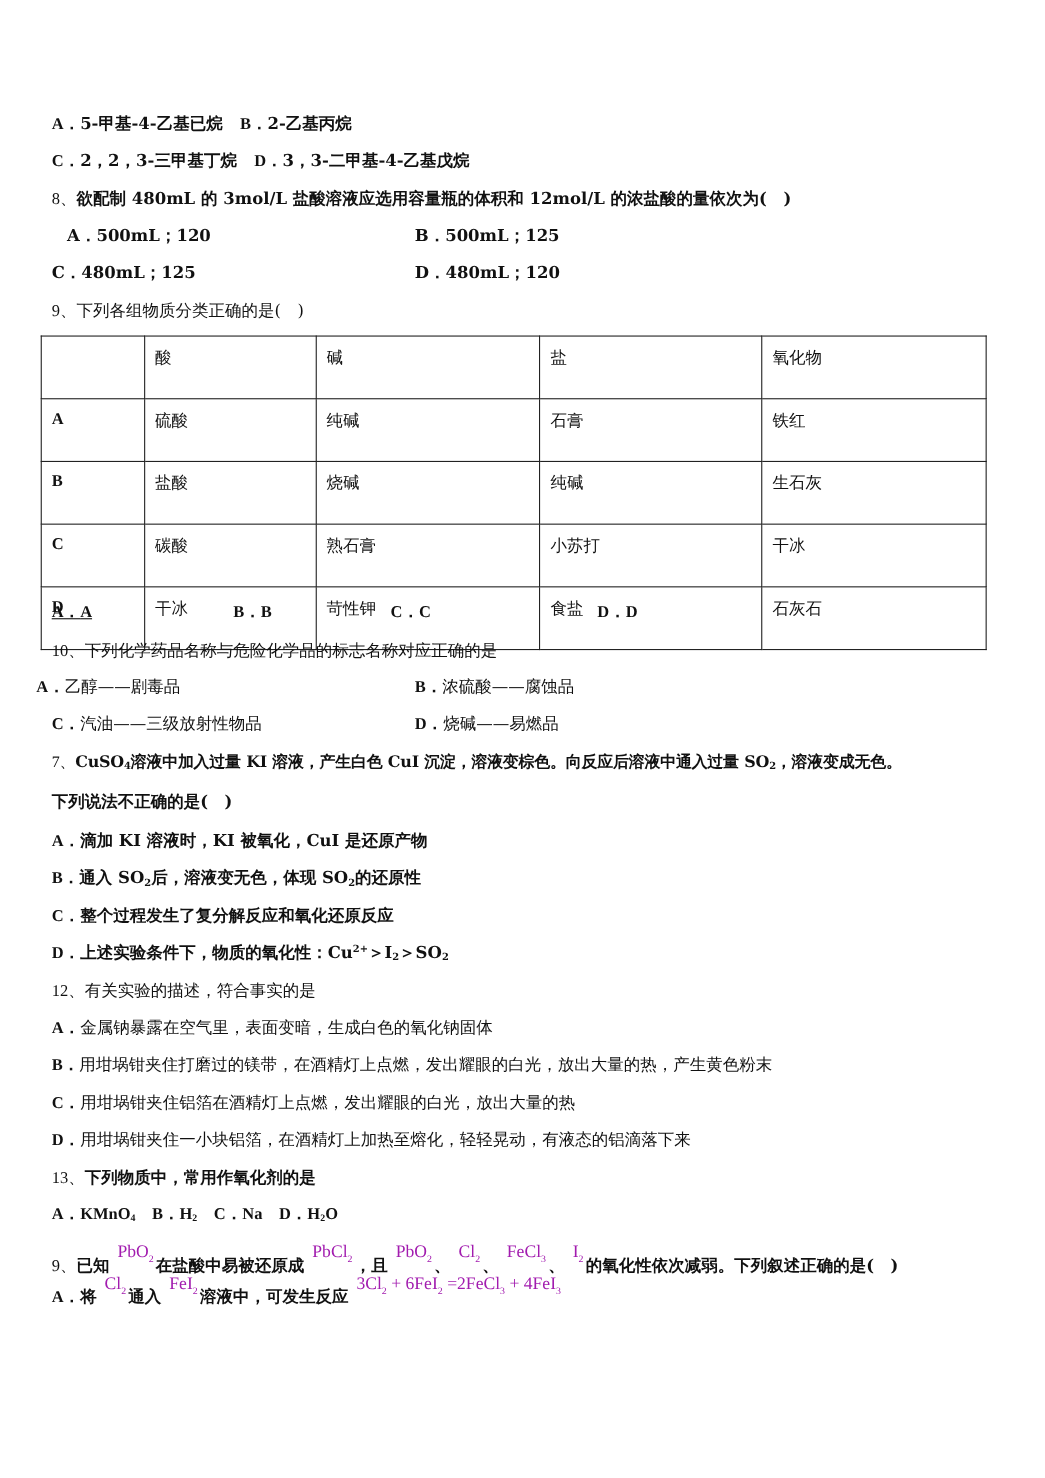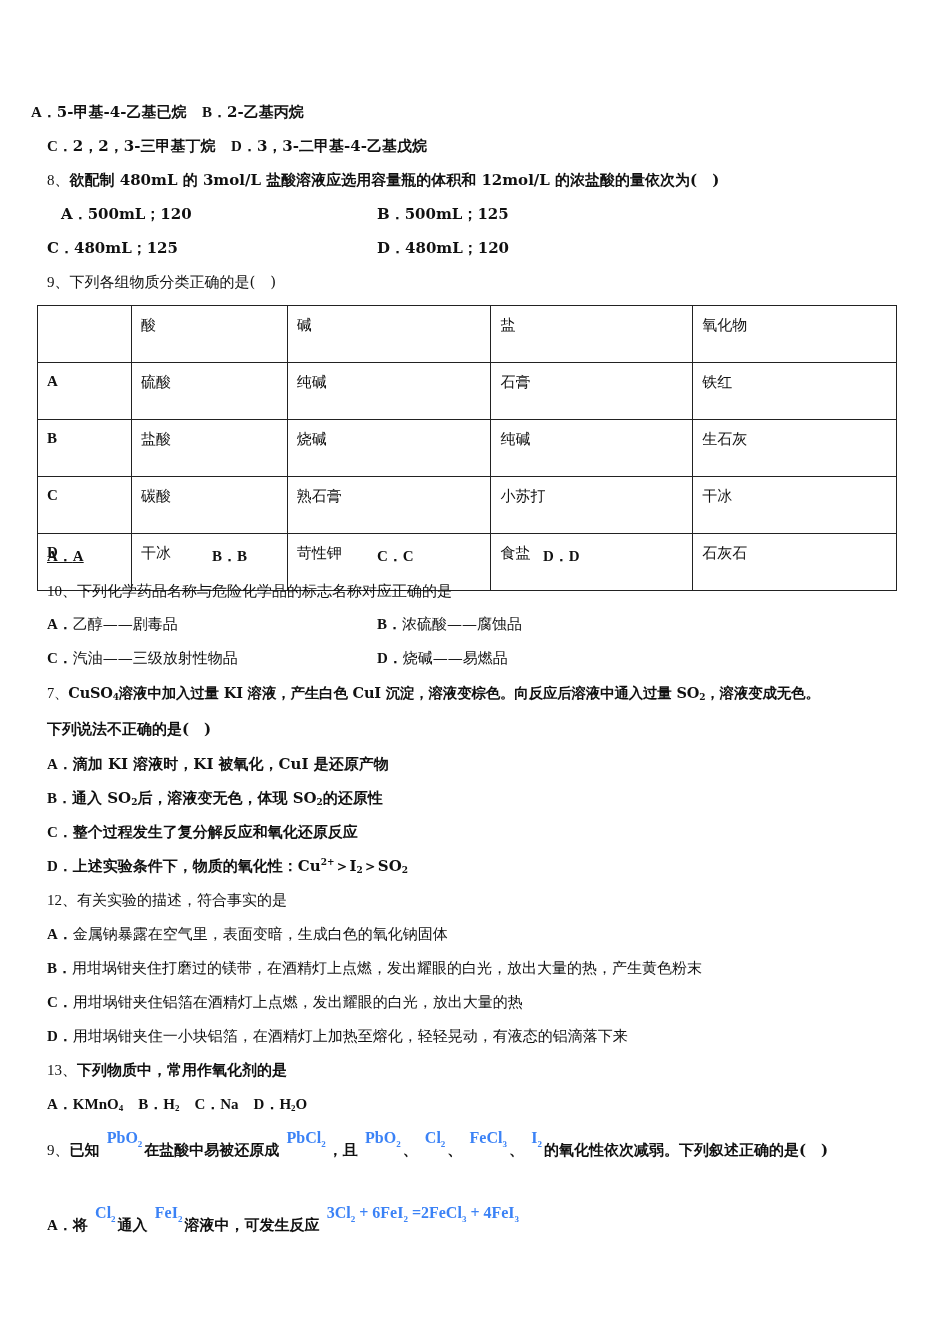--- a/index.html
+++ b/index.html
@@ -18,29 +18,29 @@
     position: absolute; left: 37px; top: 305px; width: 860px;
     border-collapse: collapse; font-size: 15px;
   }
   table.cls td {
     border: 1.5px solid #222; height: 46px; vertical-align: top;
     padding: 10px 9px 0 9px; font-family: "DejaVu Sans", sans-serif;
   }
   table.cls td.rowlbl { font-family: "Liberation Serif", serif; font-weight: bold; }
   .ans { position: absolute; top: 547px; font-family: "Liberation Serif", serif; font-weight: bold; }
   .formula {
-    font-family: "Liberation Serif", serif; font-weight: bold; color: #3b82f6;
+    font-family: "Liberation Serif", serif; font-weight: normal; color: #a21caf;
     font-size: 16px; position: relative; top: -12px; margin: 0 2px;
   }
   .formula sub { font-size: 9px; vertical-align: -4px; }
 </style>
 </head>
 <body>
 
-<div class="line b" style="left:31px;top:102px;">
+<div class="line b" style="left:47px;top:102px;">
   <span class="lat">A．</span><span>5-甲基-4-乙基已烷</span><span>&nbsp;&nbsp;&nbsp;</span><span class="lat">B．</span><span>2-乙基丙烷</span>
 </div>
 <div class="line b" style="left:47px;top:136px;">
   <span class="lat">C．</span><span>2，2，3-三甲基丁烷</span><span>&nbsp;&nbsp;&nbsp;</span><span class="lat">D．</span><span>3，3-二甲基-4-乙基戊烷</span>
 </div>
 
 <div class="line b" style="left:47px;top:170px;">
   <span class="num">8、</span><span>欲配制 480mL 的 3mol/L 盐酸溶液应选用容量瓶的体积和 12mol/L 的浓盐酸的量依次为(　)</span>
 </div>
 <div class="line b" style="left:47px;top:204px;margin-left:14px;"><span>A．</span><span>500mL；120</span></div>
@@ -94,27 +94,27 @@
     <td>干冰</td>
     <td>苛性钾</td>
     <td>食盐</td>
     <td>石灰石</td>
   </tr>
 </tbody>
   </table>
 
 <div class="ans" style="left:47px;text-decoration:underline;"><span>A．</span><span>A</span></div>
 <div class="ans" style="left:212px;"><span>B．</span><span>B</span></div>
-<div class="ans" style="left:377px;text-align:right;"><span>C．</span><span>C</span></div>
+<div class="ans" style="left:355px;text-align:right;"><span>C．</span><span>C</span></div>
 <div class="ans" style="left:543px;"><span>D．</span><span>D</span></div>
 
 <div class="line" style="left:47px;top:581px;">
   <span class="num">10、</span><span>下列化学药品名称与危险化学品的标志名称对应正确的是</span>
 </div>
-<div class="line" style="left:47px;top:614px;text-align:center;"><span class="lat">A．</span><span>乙醇——剧毒品</span></div>
+<div class="line" style="left:33px;top:614px;text-align:center;"><span class="lat">A．</span><span>乙醇——剧毒品</span></div>
 <div class="line" style="left:377px;top:614px;"><span class="lat">B．</span><span>浓硫酸——腐蚀品</span></div>
 <div class="line" style="left:47px;top:648px;"><span class="lat">C．</span><span>汽油——三级放射性物品</span></div>
 <div class="line" style="left:377px;top:648px;"><span class="lat">D．</span><span>烧碱——易燃品</span></div>
 
 <div class="line b" style="left:47px;top:683px;font-size:14.5px;letter-spacing:-0.2px;">
   <span class="num">7、</span><span>CuSO</span><sub>4</sub><span>溶液中加入过量 KI 溶液，产生白色 CuI 沉淀，溶液变棕色。向反应后溶液中通入过量 SO</span><sub>2</sub><span>，溶液变成无色。</span>
 </div>
 <div class="line b" style="left:47px;top:719px;">下列说法不正确的是(　)</div>
 <div class="line b" style="left:47px;top:754px;"><span class="lat">A．</span><span>滴加 KI 溶液时，KI 被氧化，CuI 是还原产物</span></div>
 <div class="line b" style="left:47px;top:788px;"><span class="lat">B．</span><span>通入 SO</span><sub>2</sub><span>后，溶液变无色，体现 SO</span><sub>2</sub><span>的还原性</span></div>
@@ -142,18 +142,18 @@
 <div class="line b" style="left:47px;top:1140px;">
   <span class="num">9、</span><span>已知</span>
   <span class="formula"><span>PbO</span><sub>2</sub></span><span>在盐酸中易被还原成</span>
   <span class="formula"><span>PbCl</span><sub>2</sub></span><span>，且</span>
   <span class="formula"><span>PbO</span><sub>2</sub></span><span>、</span>
   <span class="formula"><span>Cl</span><sub>2</sub></span><span>、</span>
   <span class="formula"><span>FeCl</span><sub>3</sub></span><span>、</span>
   <span class="formula"><span>I</span><sub>2</sub></span><span>的氧化性依次减弱。下列叙述正确的是(　)</span>
 </div>
 
-<div class="line b" style="left:47px;top:1215px;text-align:center;">
+<div class="line b" style="left:47px;top:1169px;text-align:center;">
   <span class="lat">A．</span><span>将</span>
   <span class="formula"><span>Cl</span><sub>2</sub></span><span>通入</span>
   <span class="formula"><span>FeI</span><sub>2</sub></span><span>溶液中，可发生反应</span>
   <span class="formula"><span>3Cl</span><sub>2</sub><span> + 6FeI</span><sub>2</sub><span> =2FeCl</span><sub>3</sub><span> + 4FeI</span><sub>3</sub></span>
 </div>
 
 </body></html>

